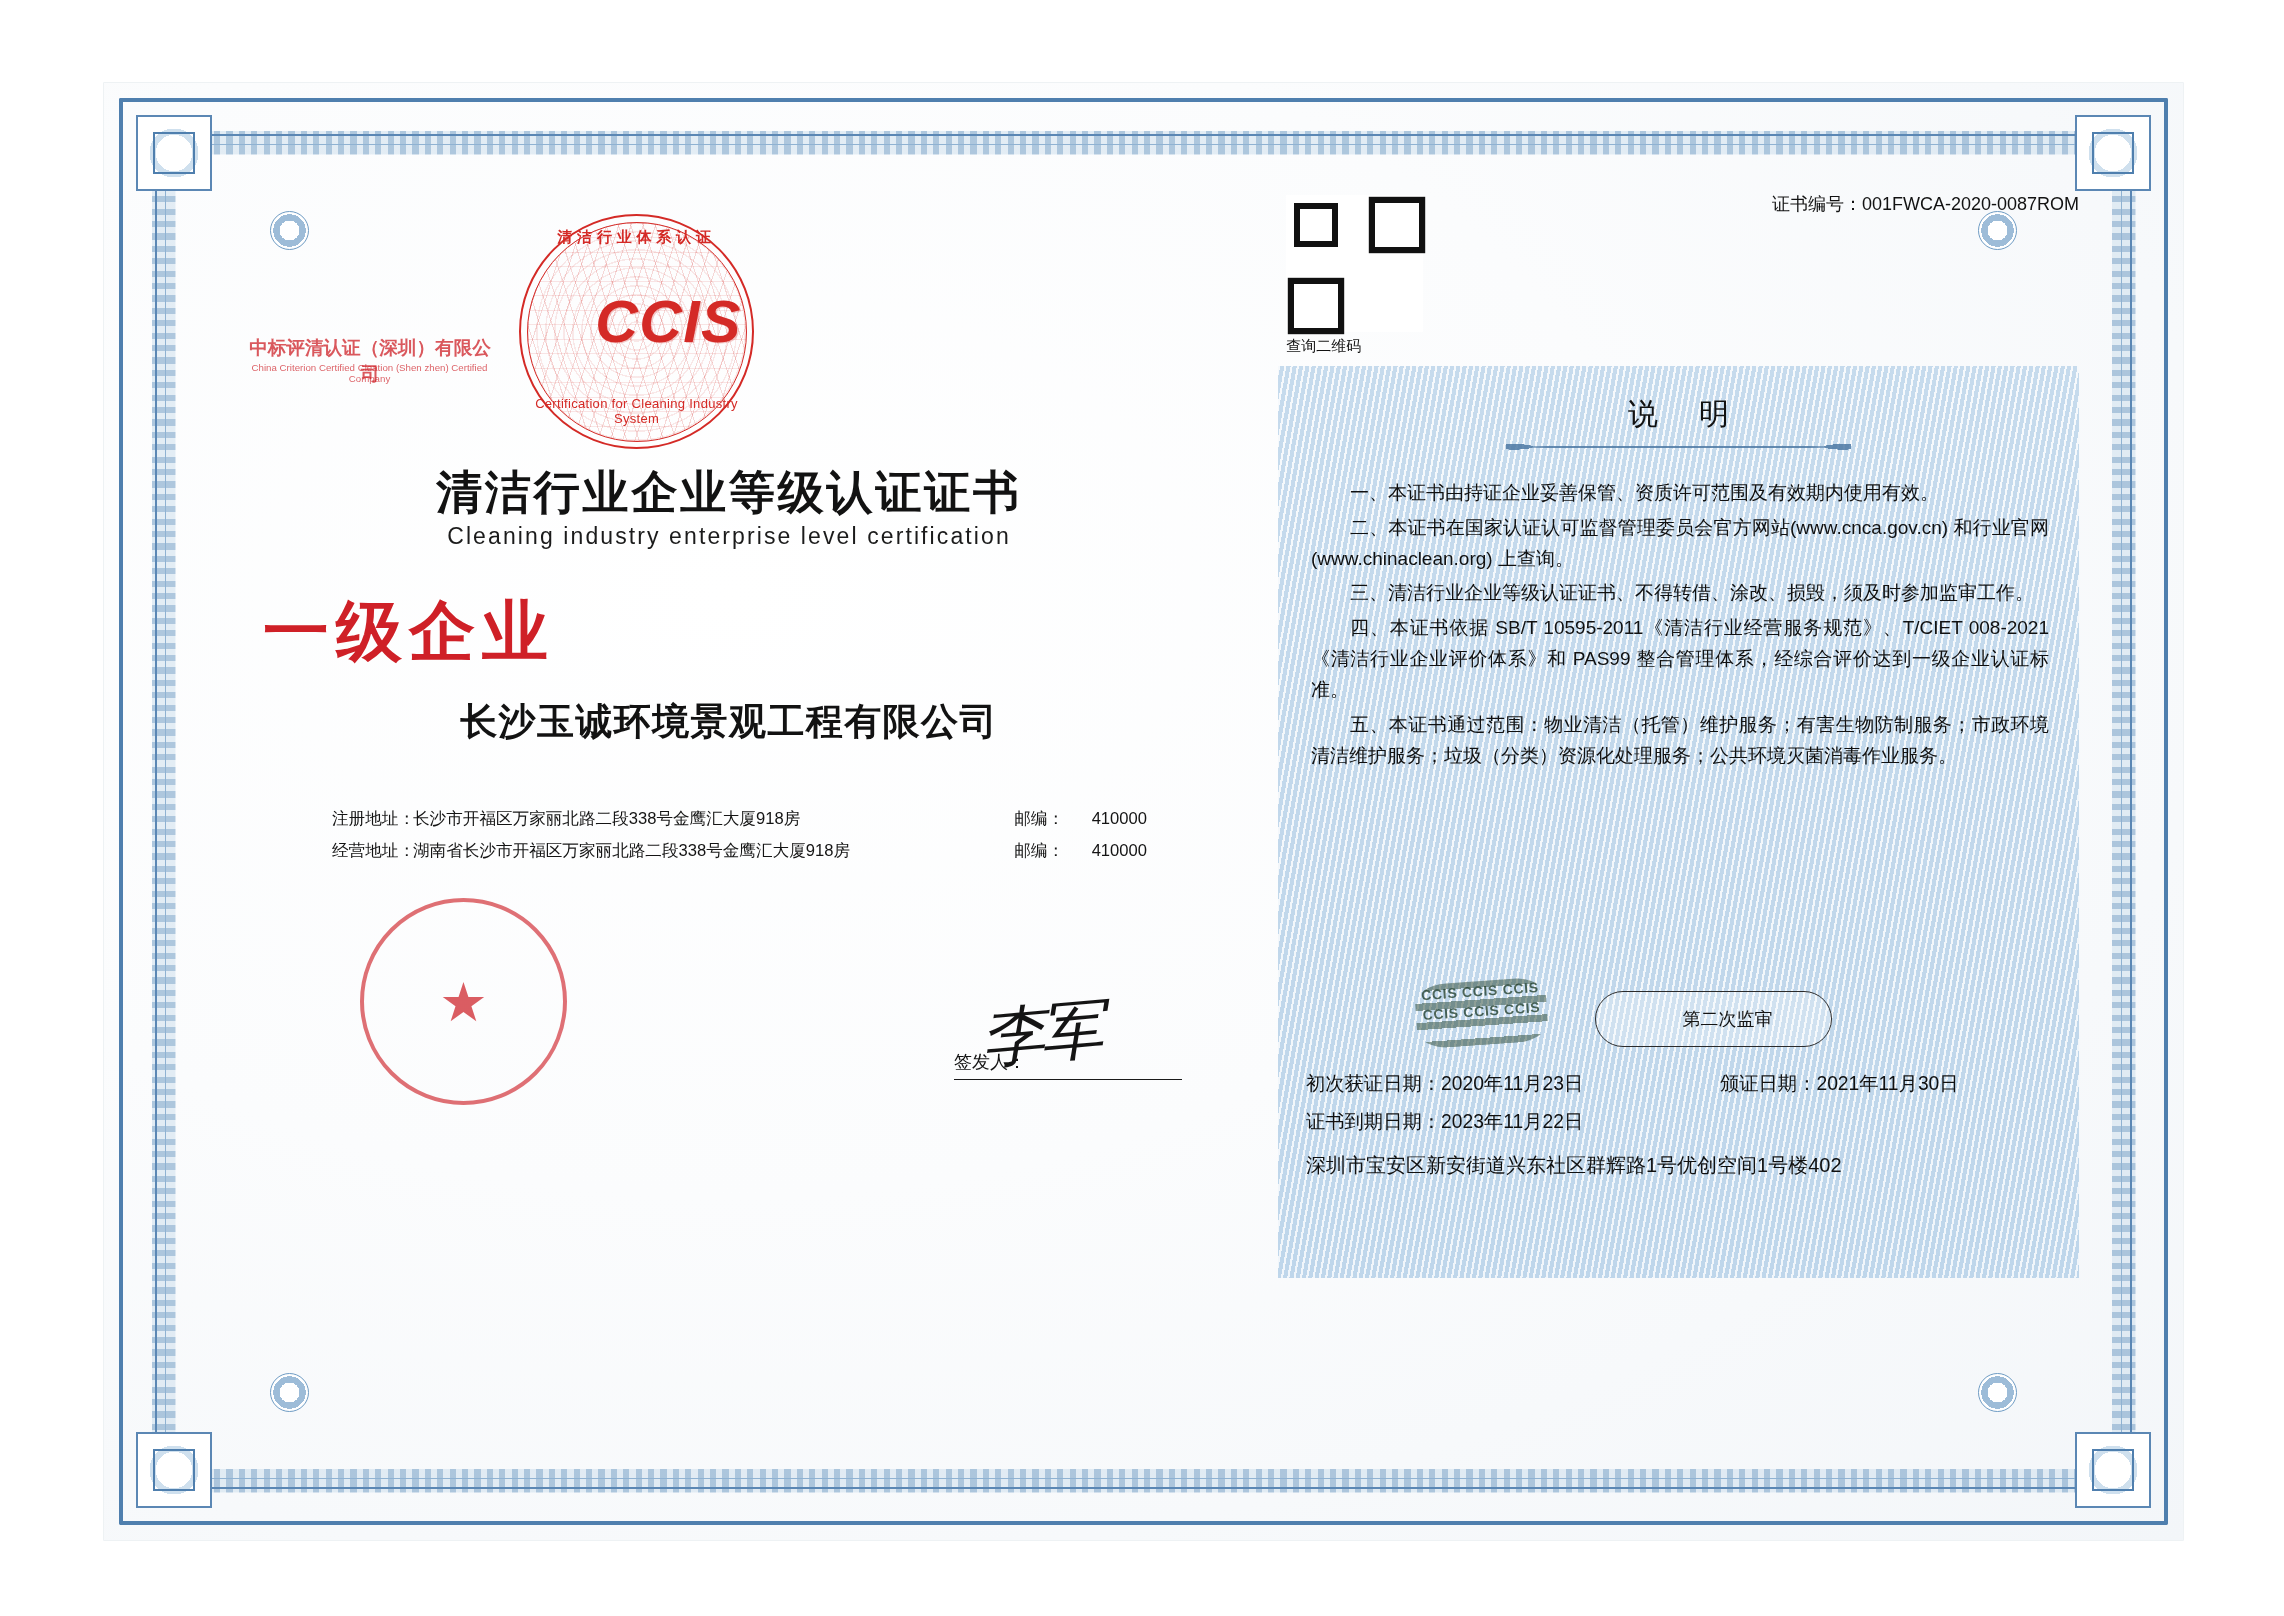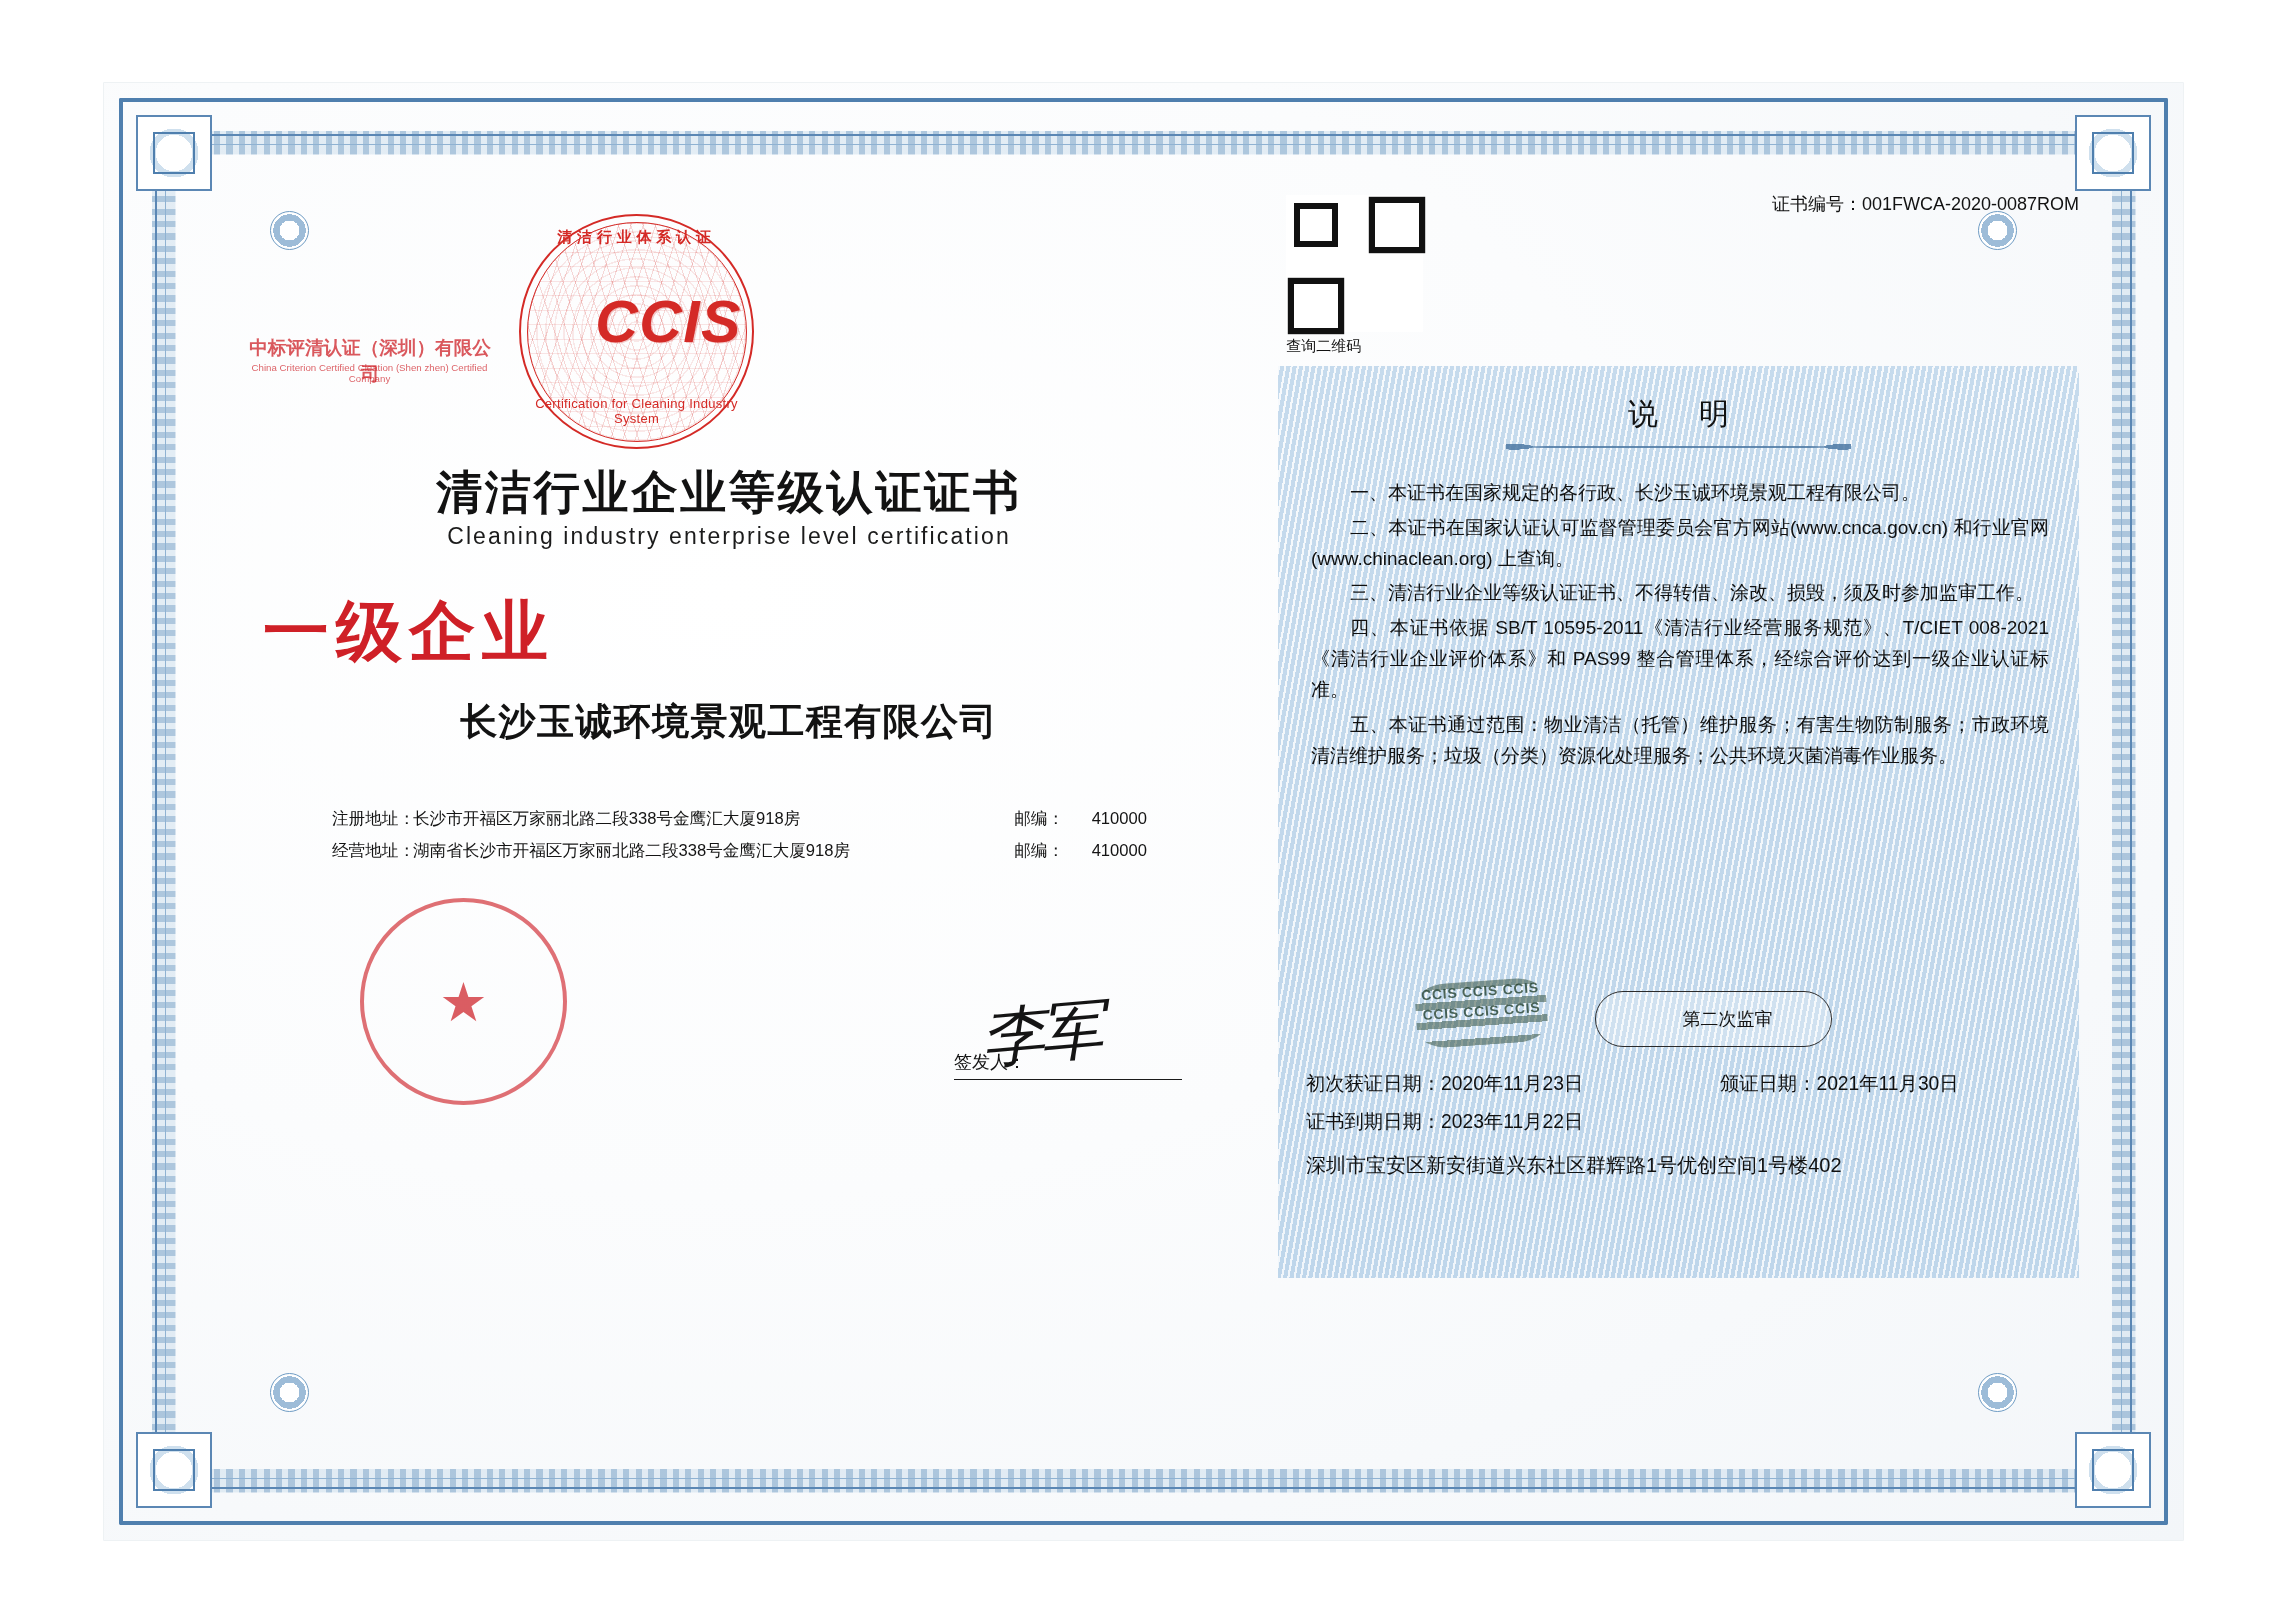--- a/index.html
+++ b/index.html
@@ -512,21 +512,21 @@
       </div>
 
       <div class="qr"></div>
       <div class="qr-caption">查询二维码</div>
 
       <div class="panel">
         <div class="panel-head">说明</div>
         <div class="panel-rule"></div>
 
         <div class="clauses">
-          <p>一、本证书在国家规定的各行政、长沙玉诚环境景观工程有限公司。</p>
+          <p>一、本证书由持证企业妥善保管、资质许可范围及有效期内使用有效。</p>
           <p>二、本证书在国家认证认可监督管理委员会官方网站(www.cnca.gov.cn) 和行业官网 (www.chinaclean.org) 上查询。</p>
           <p>三、清洁行业企业等级认证证书、不得转借、涂改、损毁，须及时参加监审工作。</p>
           <p>四、本证书依据 SB/T 10595-2011《清洁行业经营服务规范》、T/CIET 008-2021《清洁行业企业评价体系》和 PAS99 整合管理体系，经综合评价达到一级企业认证标准。</p>
           <p>五、本证书通过范围：物业清洁（托管）维护服务；有害生物防制服务；市政环境清洁维护服务；垃圾（分类）资源化处理服务；公共环境灭菌消毒作业服务。</p>
         </div>
 
         <div class="panel-stamp">CCIS CCIS CCIS CCIS CCIS CCIS</div>
         <div class="audit-badge">第二次监审</div>
 
         <div class="dates">

